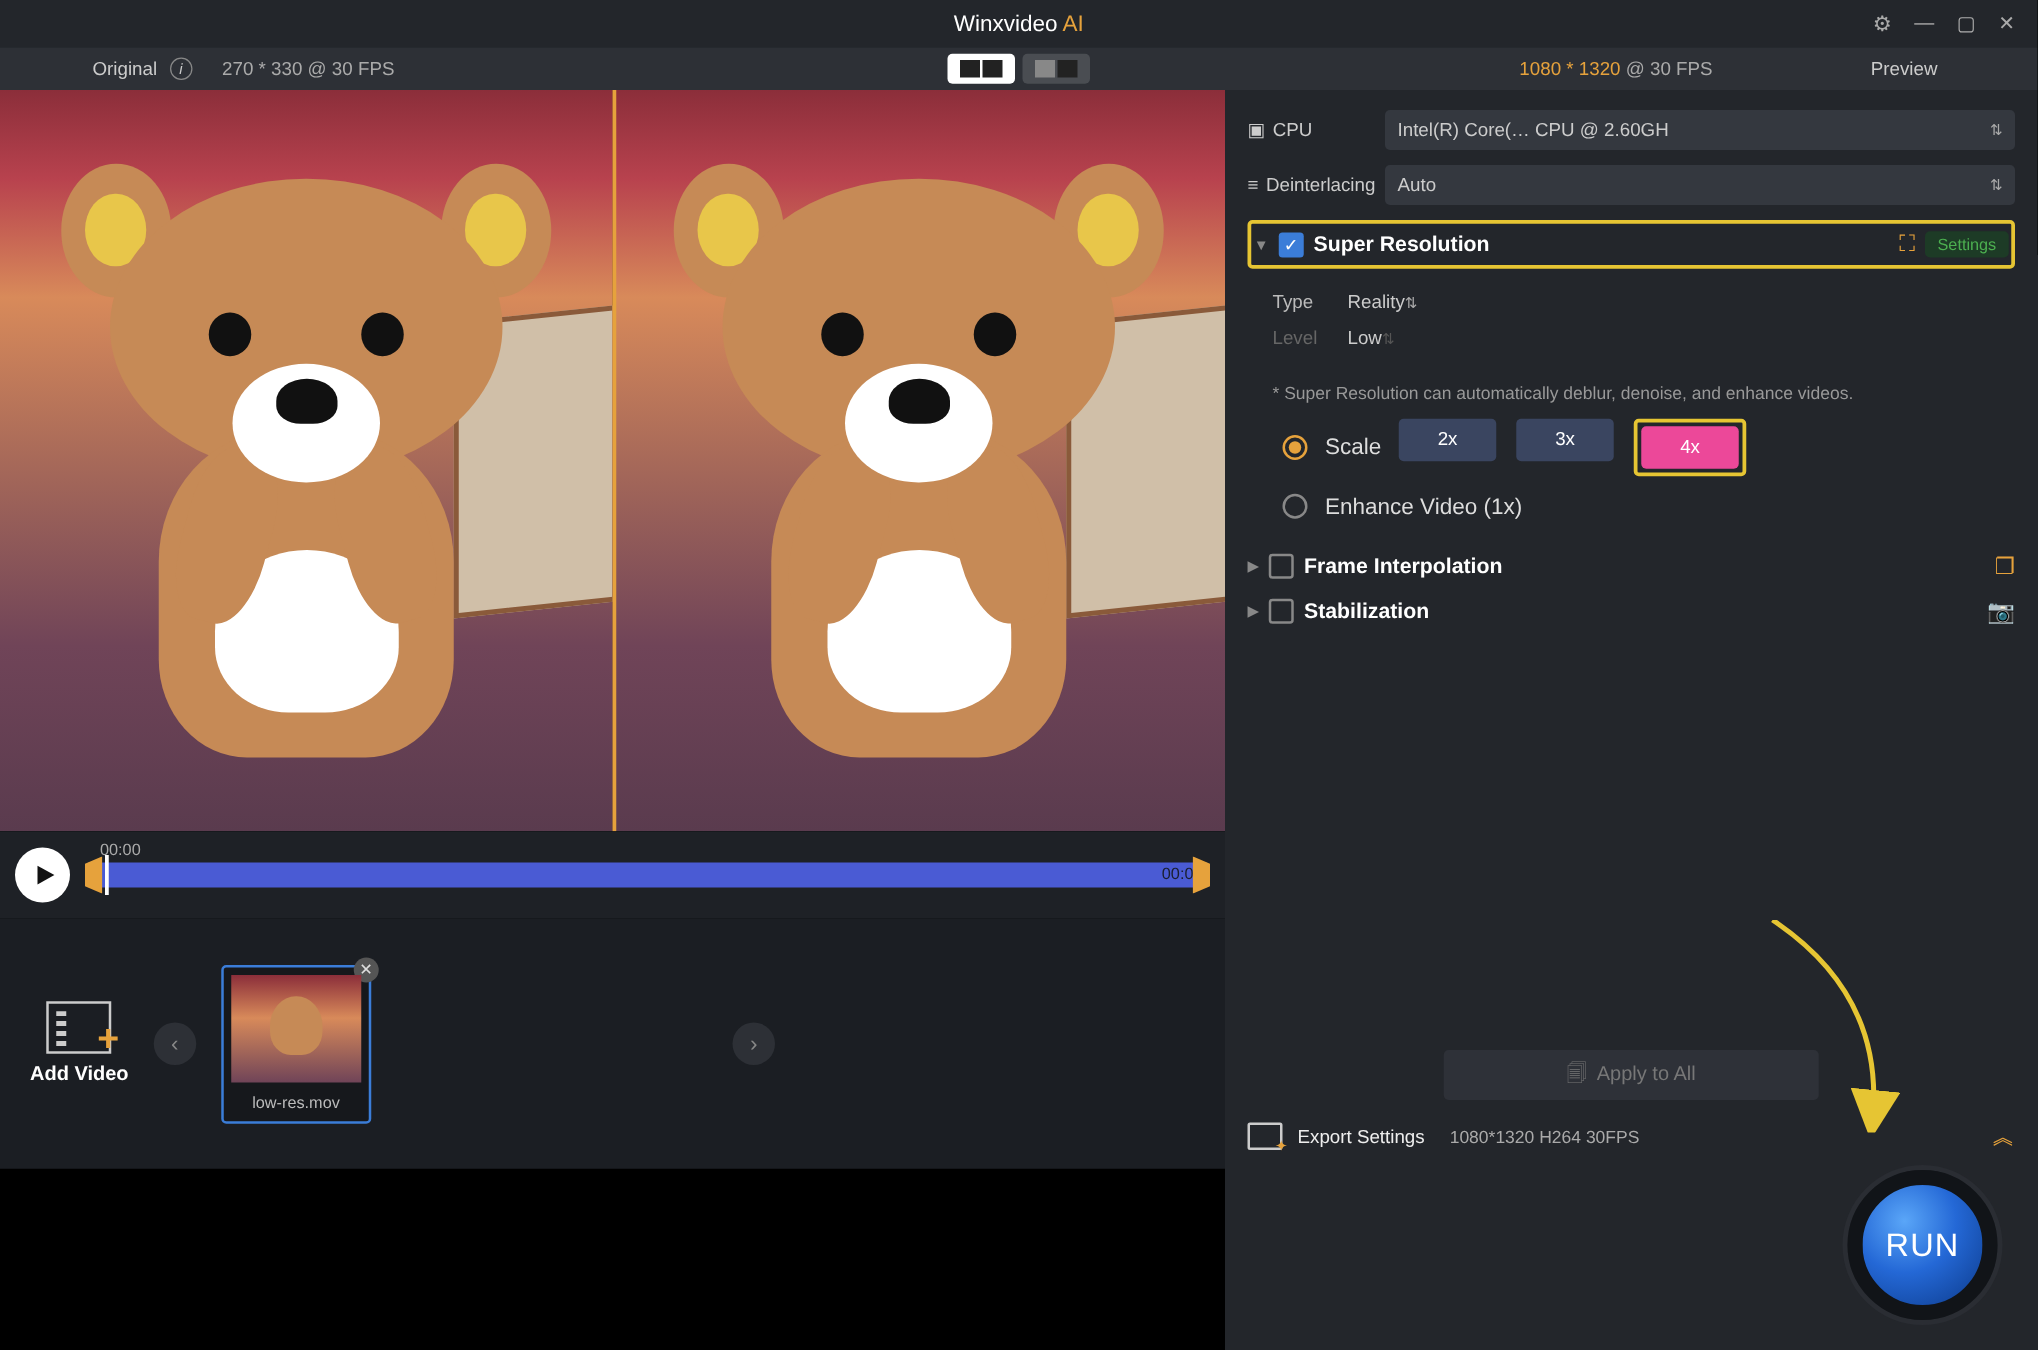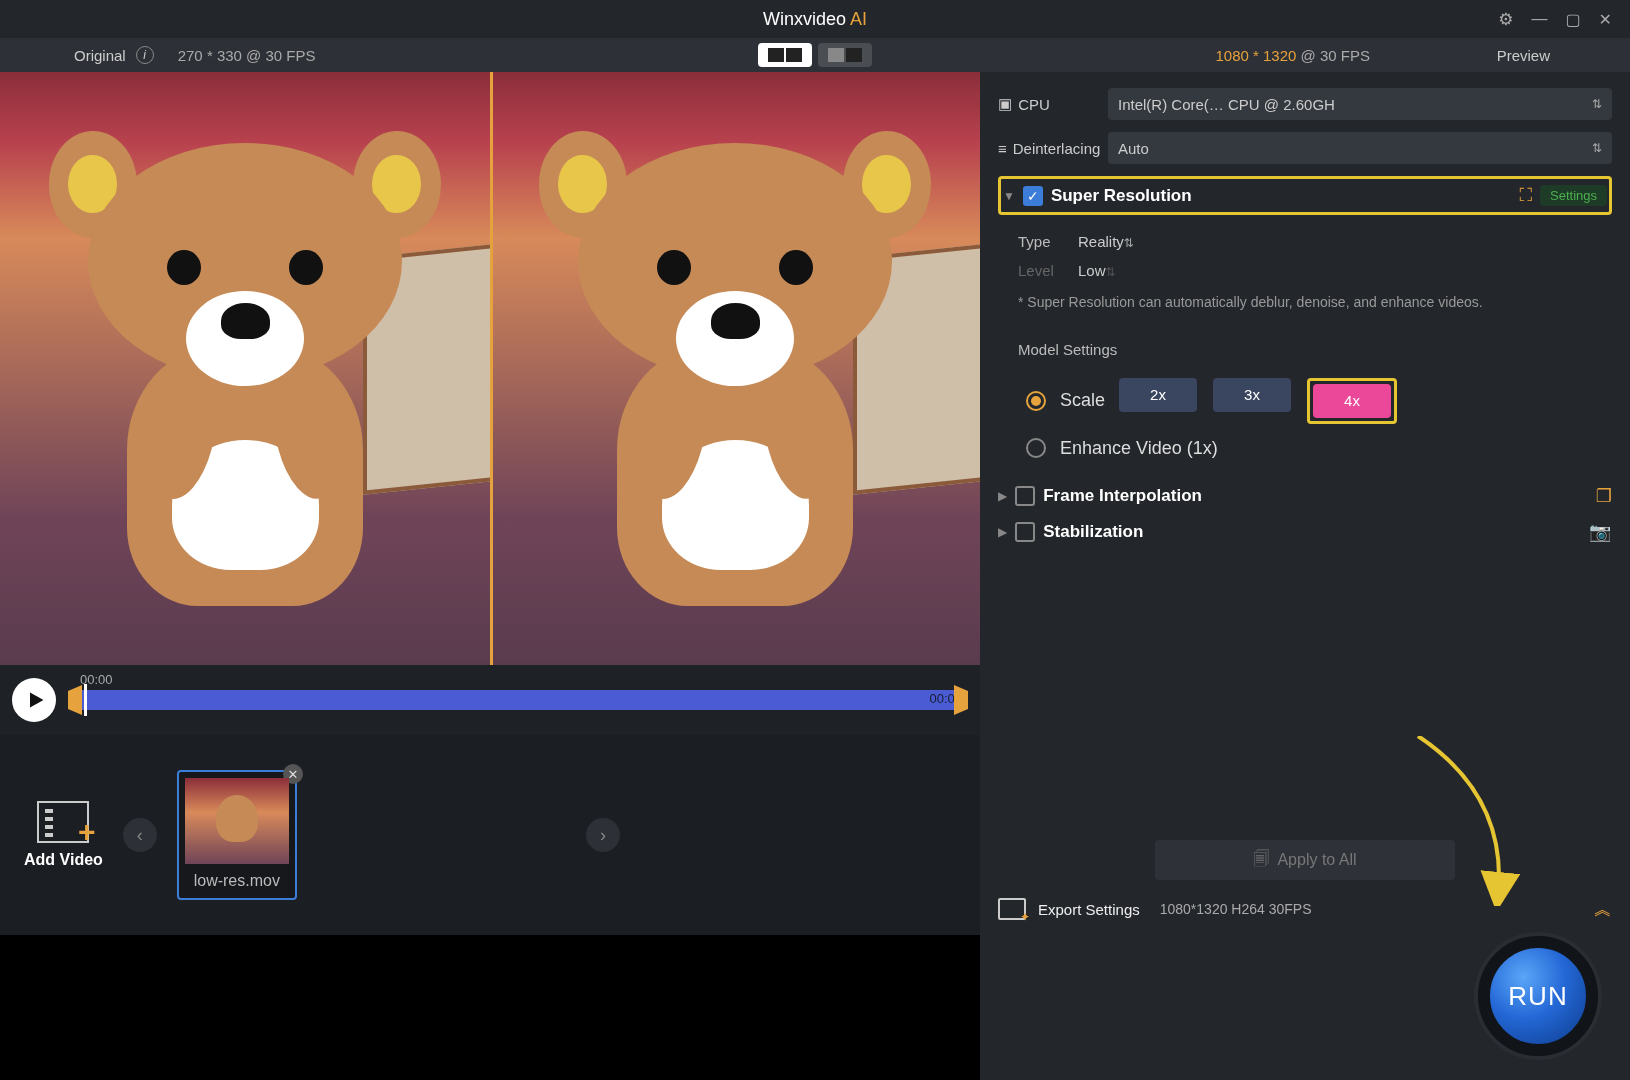--- a/index.html
+++ b/index.html
@@ -61,21 +61,21 @@
 .clips { height:200px; background:#1b1e23; display:flex; align-items:center; padding:0 24px; position:relative; }
 .add-video { display:flex; flex-direction:column; align-items:center; gap:8px; cursor:pointer; }
 .add-video .ico { width:52px; height:42px; border:2px solid #ccc; position:relative; }
 .add-video .ico::before { content:''; position:absolute; left:6px; top:6px; width:8px; height:28px; background:repeating-linear-gradient(#ccc 0 4px,transparent 4px 8px);}
 .add-video .plus { position:absolute; right:-8px; bottom:-8px; color:#e6a23c; font-size:30px; font-weight:bold; }
 .add-video .lbl { color:#fff; font-size:16px; font-weight:600; }
 .clip-nav { width:34px; height:34px; background:#2d3036; border-radius:50%; display:flex; align-items:center; justify-content:center; color:#888; cursor:pointer; margin:0 20px; font-size:18px; }
 .clip { width:120px; background:#16181c; border:2px solid #3b7dd8; border-radius:4px; padding:6px 6px 8px; display:flex; flex-direction:column; align-items:center; position:relative; }
 .clip .thumb { width:100%; height:86px; background:linear-gradient(180deg,#8b2e3a 0%,#d88a5a 40%,#704458 100%); position:relative; }
 .clip .thumb .mini { position:absolute; left:30%; top:20%; width:40%; height:55%; background:#c68a56; border-radius:50% 50% 40% 40%; }
-.clip .fname { margin-top:8px; font-size:16px; color:#bbb; }
+.clip .fname { margin-top:8px; font-size:13px; color:#bbb; }
 .clip .x { position:absolute; right:-8px; top:-8px; width:20px; height:20px; background:#555; border-radius:50%; color:#ddd; font-size:13px; display:flex; align-items:center; justify-content:center; cursor:pointer; }
 .clip-nav.right{ position:absolute; right:340px;}
 
 .side { flex:1; background:#23262b; padding:16px 18px 0; display:flex; flex-direction:column; position:relative; overflow:hidden; }
 .row { display:flex; align-items:center; margin-bottom:12px; font-size:15px; }
 .row .lbl { width:110px; color:#ccc; display:flex; align-items:center; gap:6px; }
 .row .sel { flex:1; background:#34383f; height:32px; border-radius:4px; padding:0 10px; display:flex; align-items:center; justify-content:space-between; color:#ccc; cursor:pointer; }
 .caret { color:#aaa; font-size:12px; }
 
 .section { border:3px solid transparent; border-radius:4px; padding:6px 2px; margin-bottom:6px; }
@@ -83,21 +83,21 @@
 .sec-head { display:flex; align-items:center; gap:8px; cursor:pointer; }
 .sec-head .tri { color:#888; font-size:12px; }
 .chk { width:20px; height:20px; background:#3b7dd8; border-radius:3px; display:flex; align-items:center; justify-content:center; color:#fff; font-size:14px; }
 .chk.empty { background:transparent; border:2px solid #888; }
 .sec-title { color:#fff; font-size:17px; font-weight:600; flex:0 0 auto; }
 .sec-icon { color:#e6a23c; font-size:18px; }
 .badge-enabled { background:#1d3b26; color:#4caf50; padding:3px 10px; border-radius:4px; font-size:13px; }
 
 .subrow { display:flex; align-items:center; margin:12px 0 0 20px; font-size:15px; }
 .subrow .slbl { width:60px; color:#bbb; }
-.hint { margin:14px 0 0 20px; color:#999; font-size:14px; line-height:1.4; }
+.hint { margin:26px 0 0 20px; color:#999; font-size:14px; line-height:1.4; }
 .ms-title { margin:28px 0 10px 20px; color:#bbb; font-size:15px; }
 .radio-row { display:flex; align-items:center; gap:14px; margin:10px 0 0 28px; }
 .radio { width:20px; height:20px; border:2px solid #888; border-radius:50%; display:flex; align-items:center; justify-content:center; }
 .radio.on { border-color:#e6a23c; }
 .radio.on::after { content:''; width:10px; height:10px; background:#e6a23c; border-radius:50%; }
 .rlabel { color:#ddd; font-size:18px; }
 .scale-btns { display:flex; gap:16px; }
 .scale-btn { width:78px; height:34px; background:#3a4560; border-radius:4px; display:flex; align-items:center; justify-content:center; color:#fff; font-size:15px; cursor:pointer; }
 .scale-btn.active { background:#ec4899; }
 .box-highlight { border:3px solid #e6c533; padding:3px; border-radius:4px; display:inline-flex; }
@@ -264,21 +264,20 @@
 
     <div class="subrow">
       <span class="slbl">Type</span>
       <div class="sel" style="flex:1"><span>Reality</span><span class="caret">⇅</span></div>
     </div>
     <div class="subrow">
       <span class="slbl" style="color:#666">Level</span>
       <div class="sel dis" style="flex:1"><span>Low</span><span class="caret" style="color:#555">⇅</span></div>
     </div>
     <div class="hint">* Super Resolution can automatically deblur, denoise, and enhance videos.</div>
-    <div class="ms-title">Model Settings</div>
 
     <div class="radio-row">
       <span class="radio on"></span>
       <span class="rlabel">Scale</span>
       <div class="scale-btns">
         <div class="scale-btn">2x</div>
         <div class="scale-btn">3x</div>
         <div class="box-highlight">
             <div class="scale-btn active">4x</div>
           </div>

